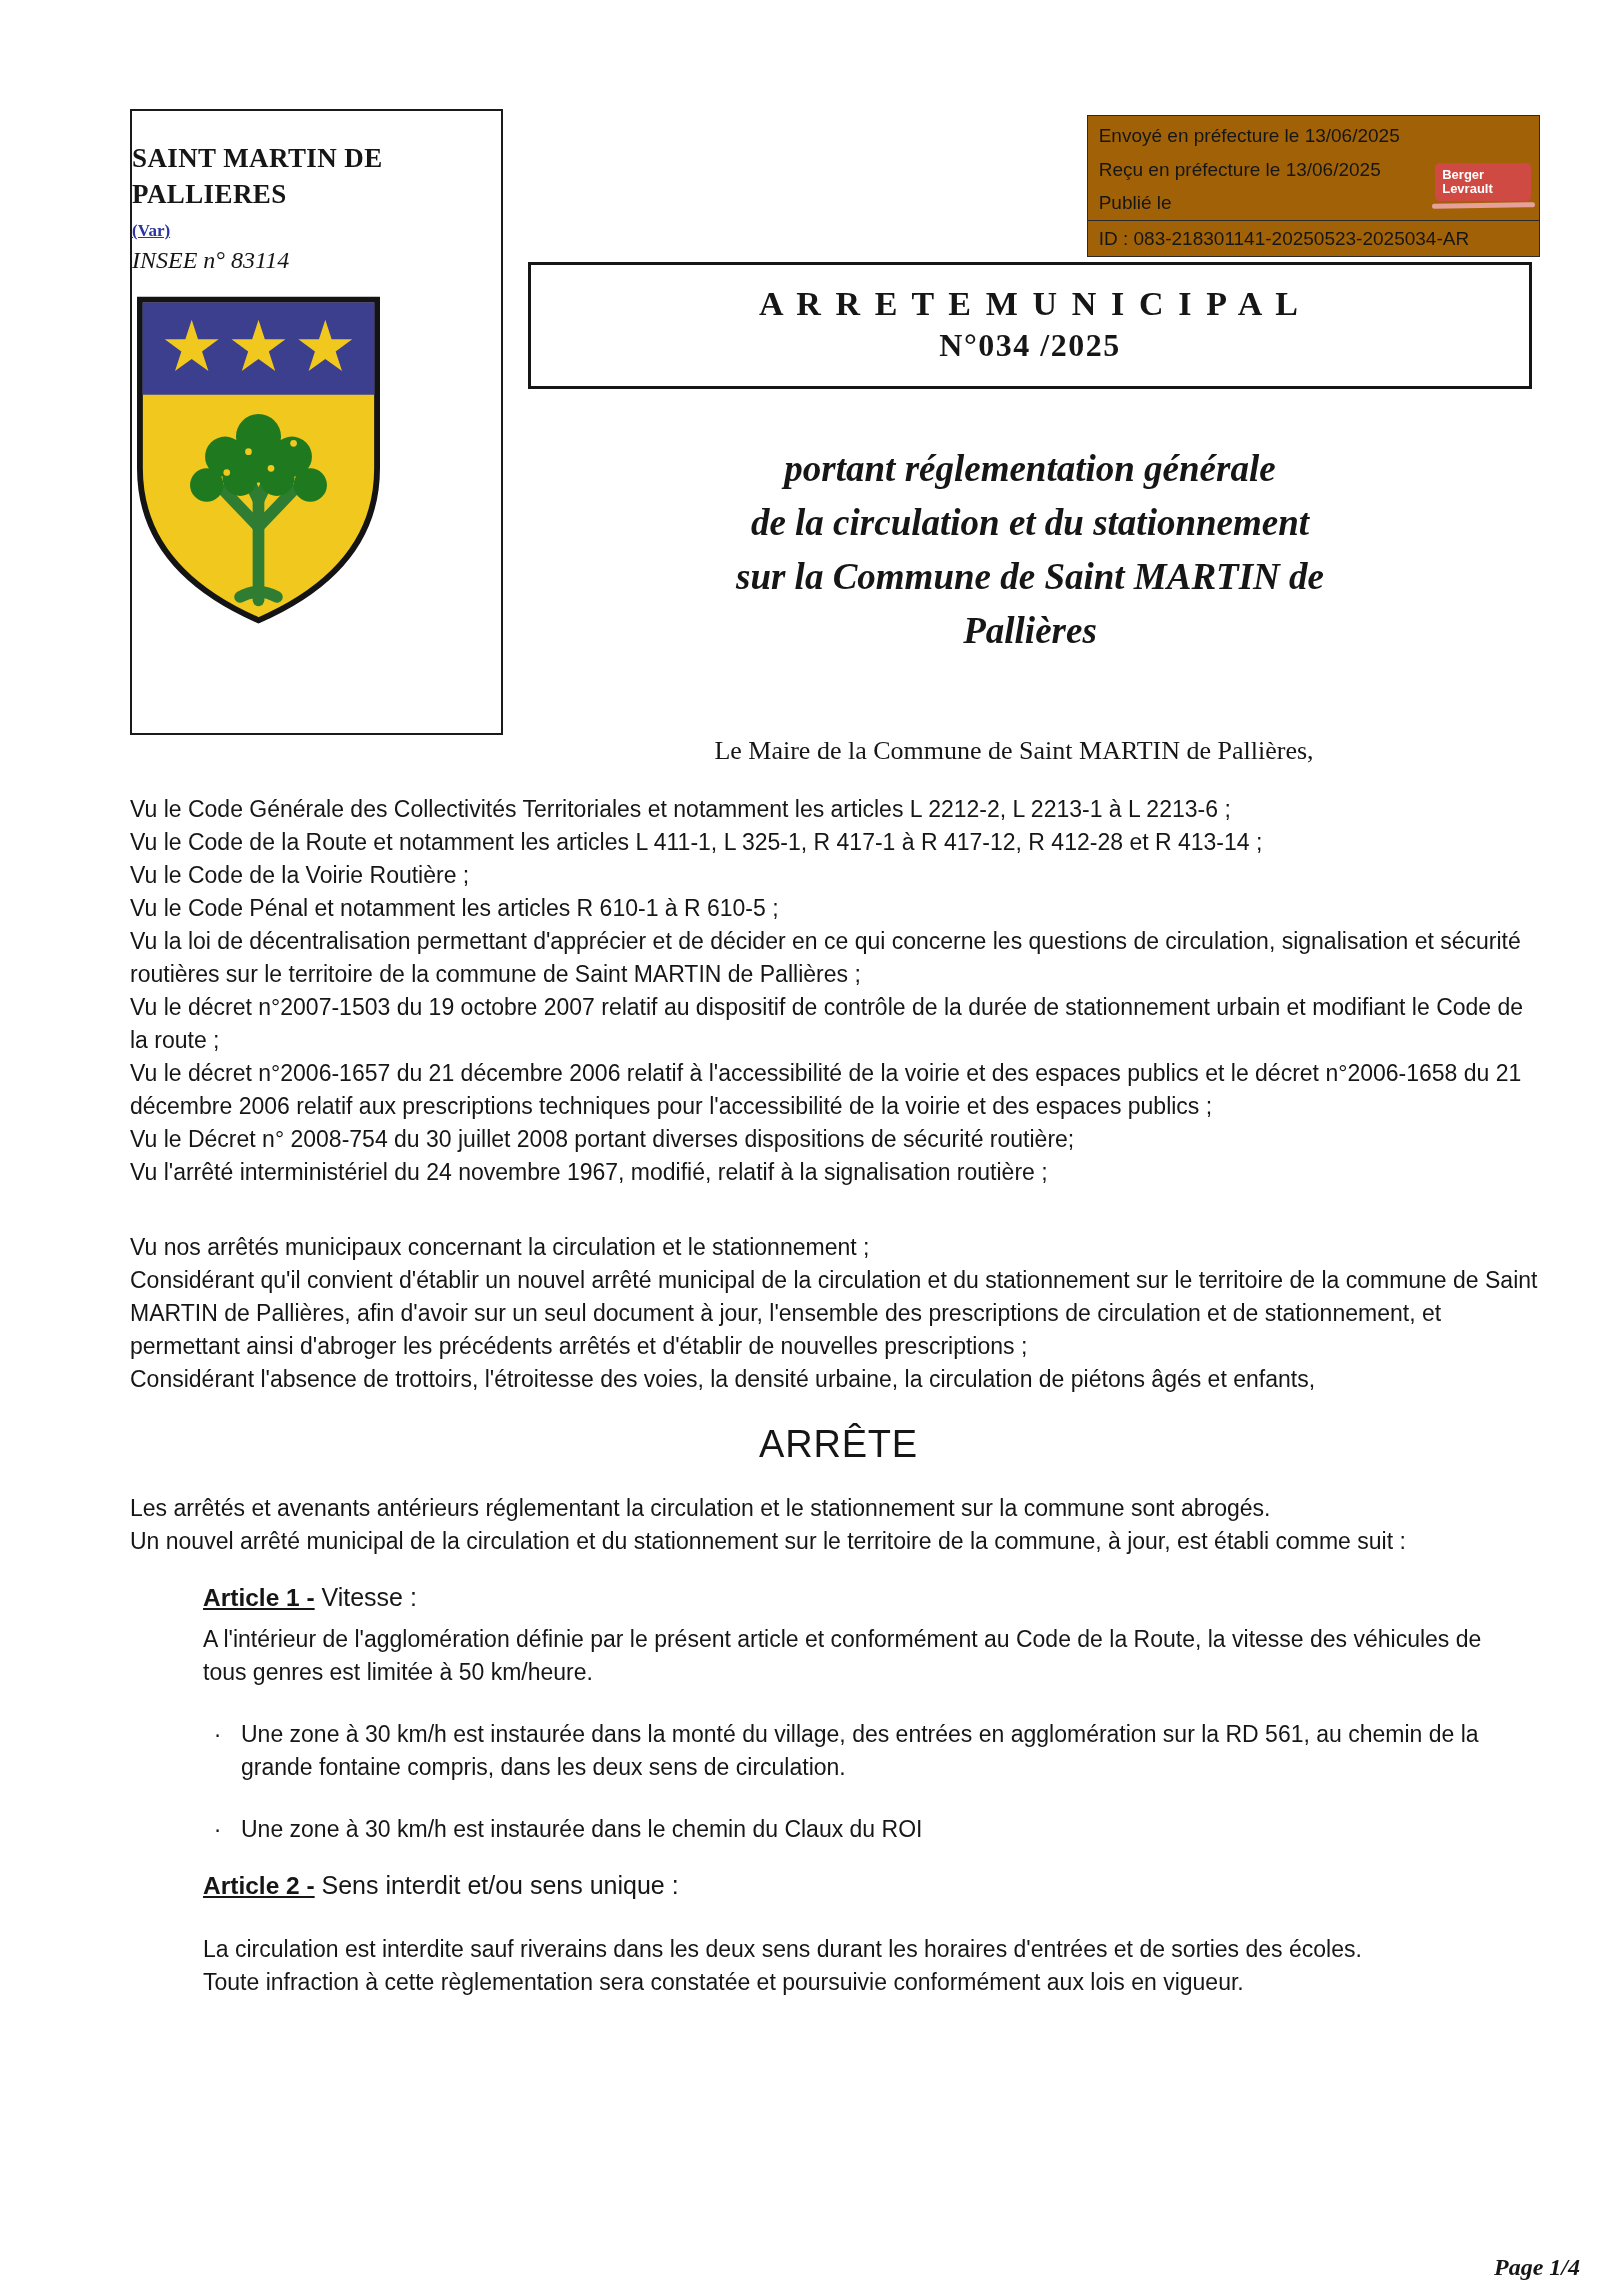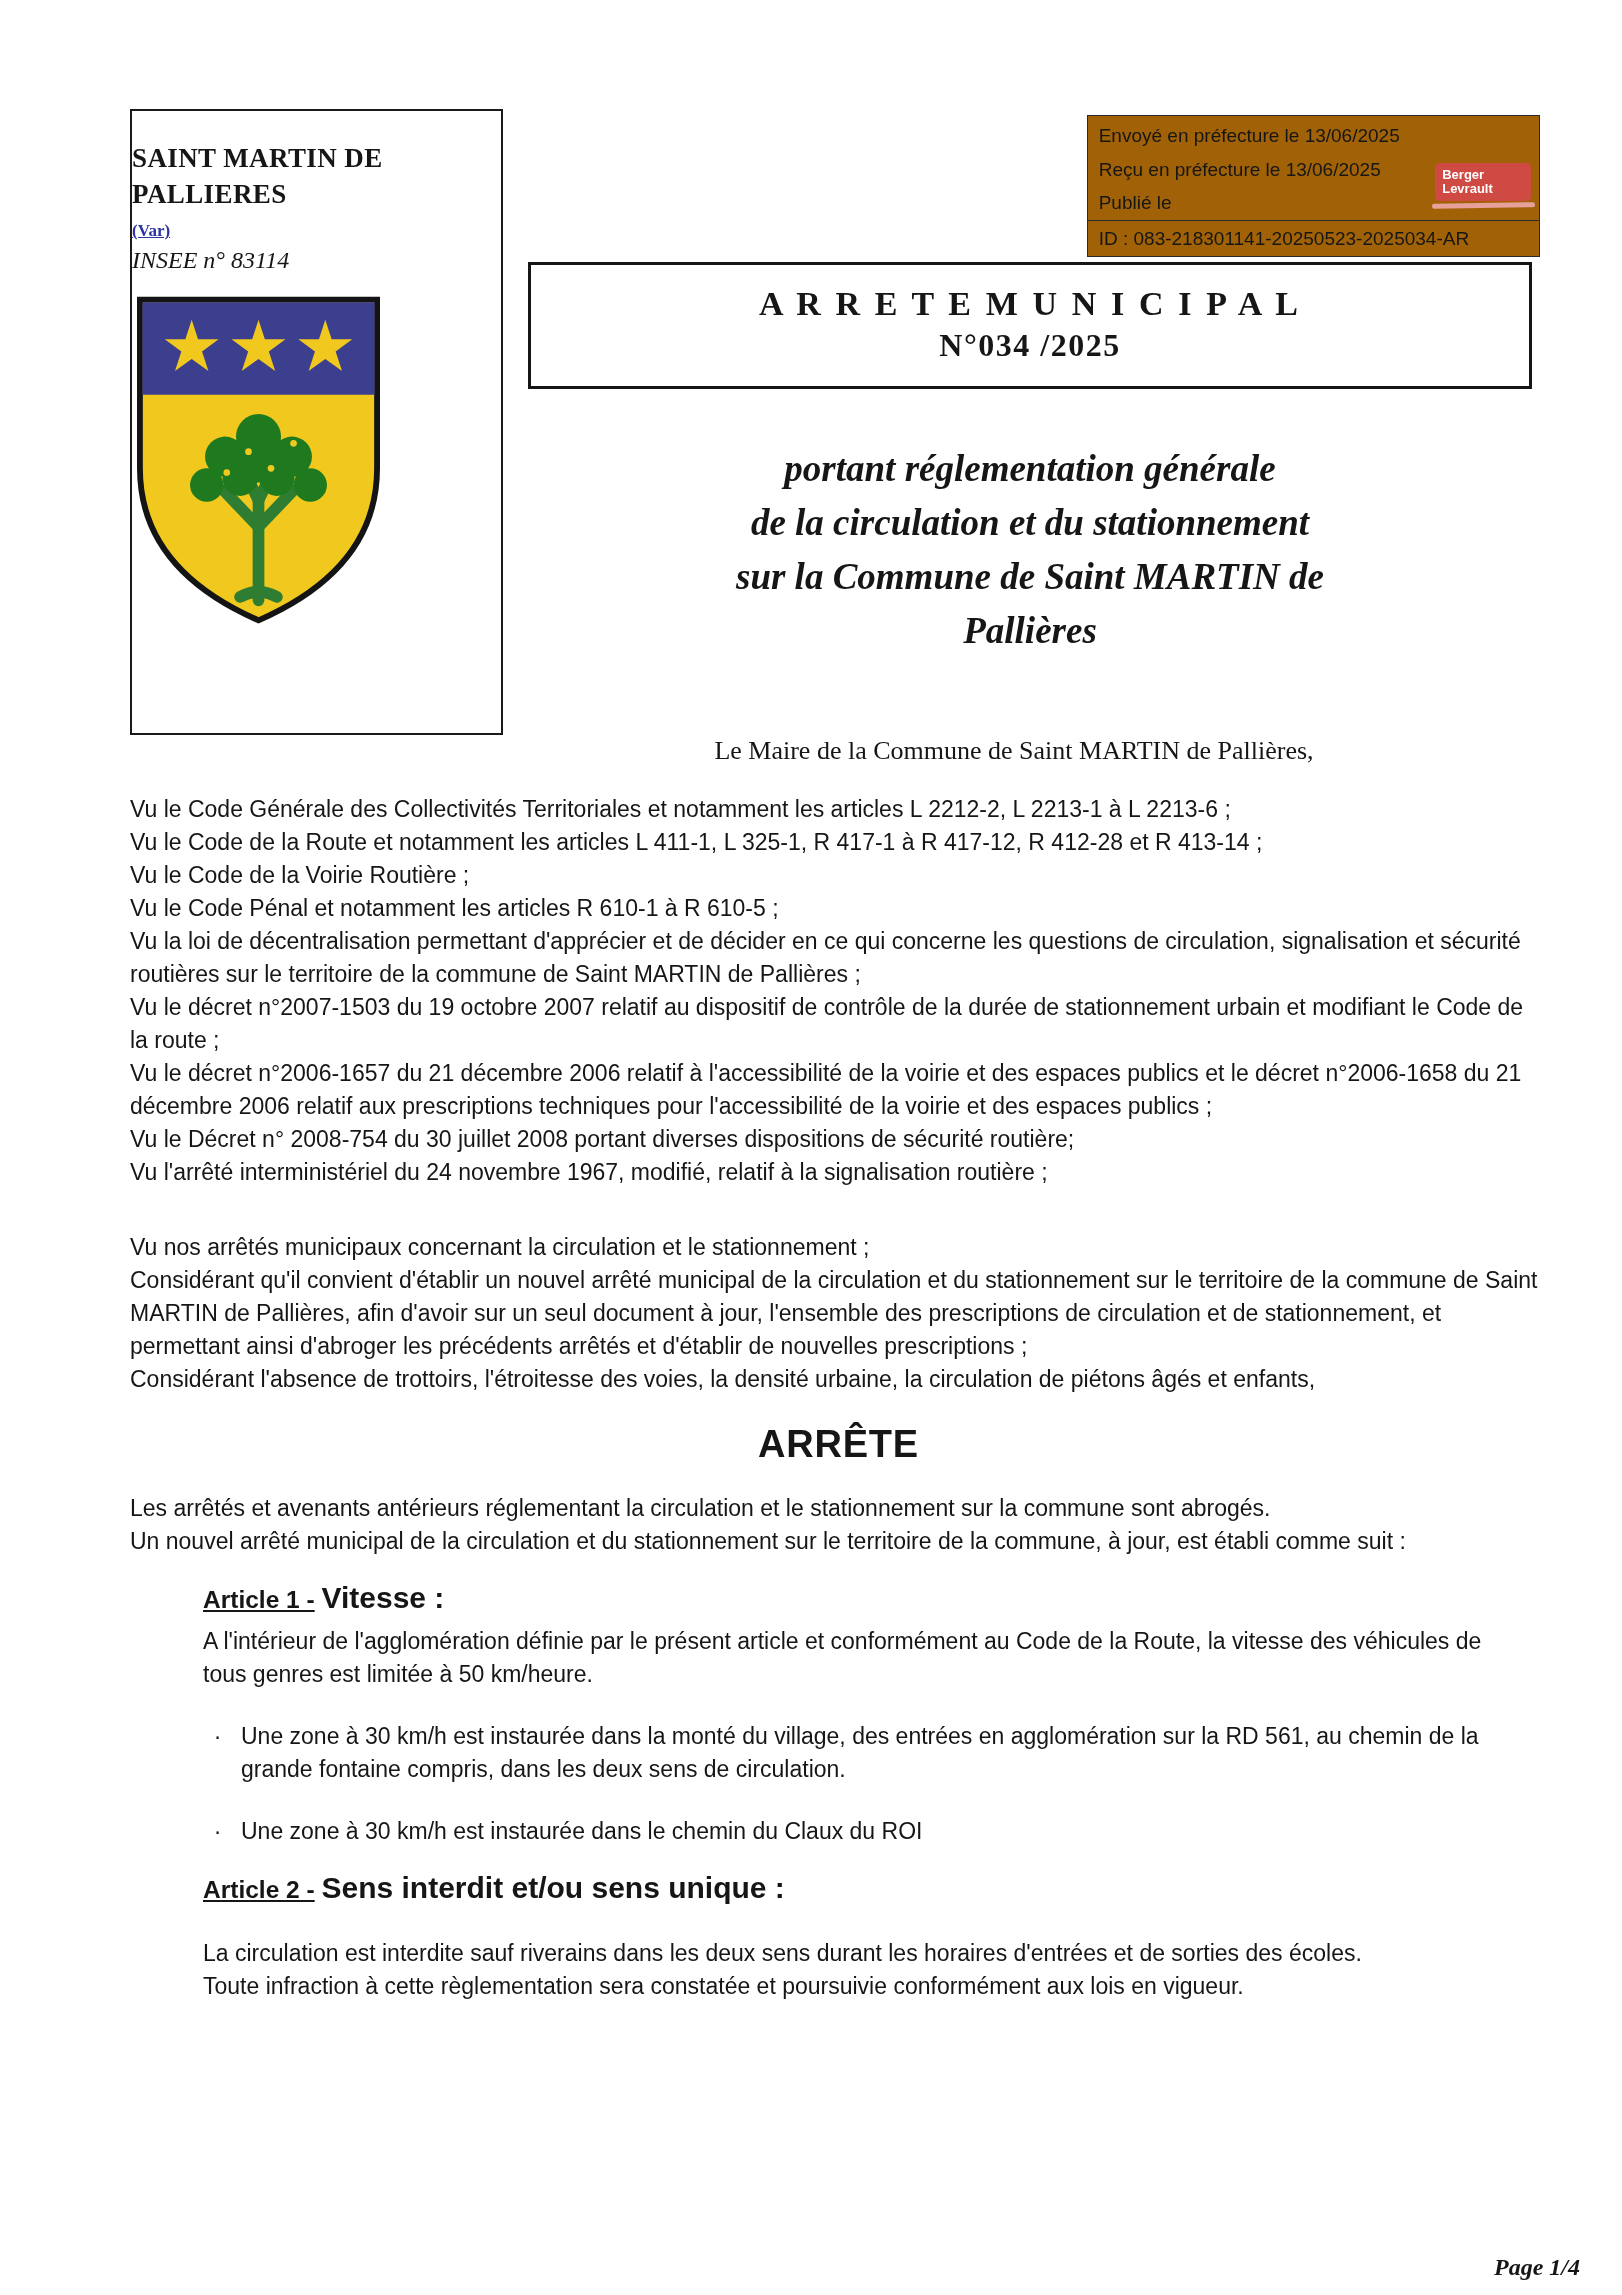--- a/index.html
+++ b/index.html
@@ -62,26 +62,26 @@
 
   
   .doc-body {
     position:absolute; left:130px; top:793px; width:1417px;
     font-size:23px; line-height:33px;
   }
   .doc-body p { margin:0; }
   .considerants { margin-top:42px; }
   .arrete-heading {
     text-align:center; font-size:38px; letter-spacing:0.8px;
-    margin:32px 0 31px; font-weight:bold;
+    margin:32px 0 31px; font-weight:normal;
   }
   .article { margin-left:73px; margin-right:31px; }
   .article-heading { margin-top:23px; font-size:24.5px; }
   .article-heading .label { font-weight:bold; text-decoration:underline; }
-  .article-heading .atitle { font-weight:bold; font-size:30px; }
+  .article-heading .atitle { font-weight:normal; font-size:25px; }
   .article .intro { margin-top:9.2px; }
   .bullet { display:flex; margin-top:29px; }
   .bullet .marker { flex:0 0 38px; padding-left:10.7px; font-size:23px; }
   .a2-paras { margin-top:31px; }
   .closing { margin-top:31px; }
 
   .page-number {
     position:absolute; top:2238px; right:43px;
     font-family:"Liberation Serif", serif; font-style:italic; font-weight:bold; font-size:24px;margin-top:16px;
   }

